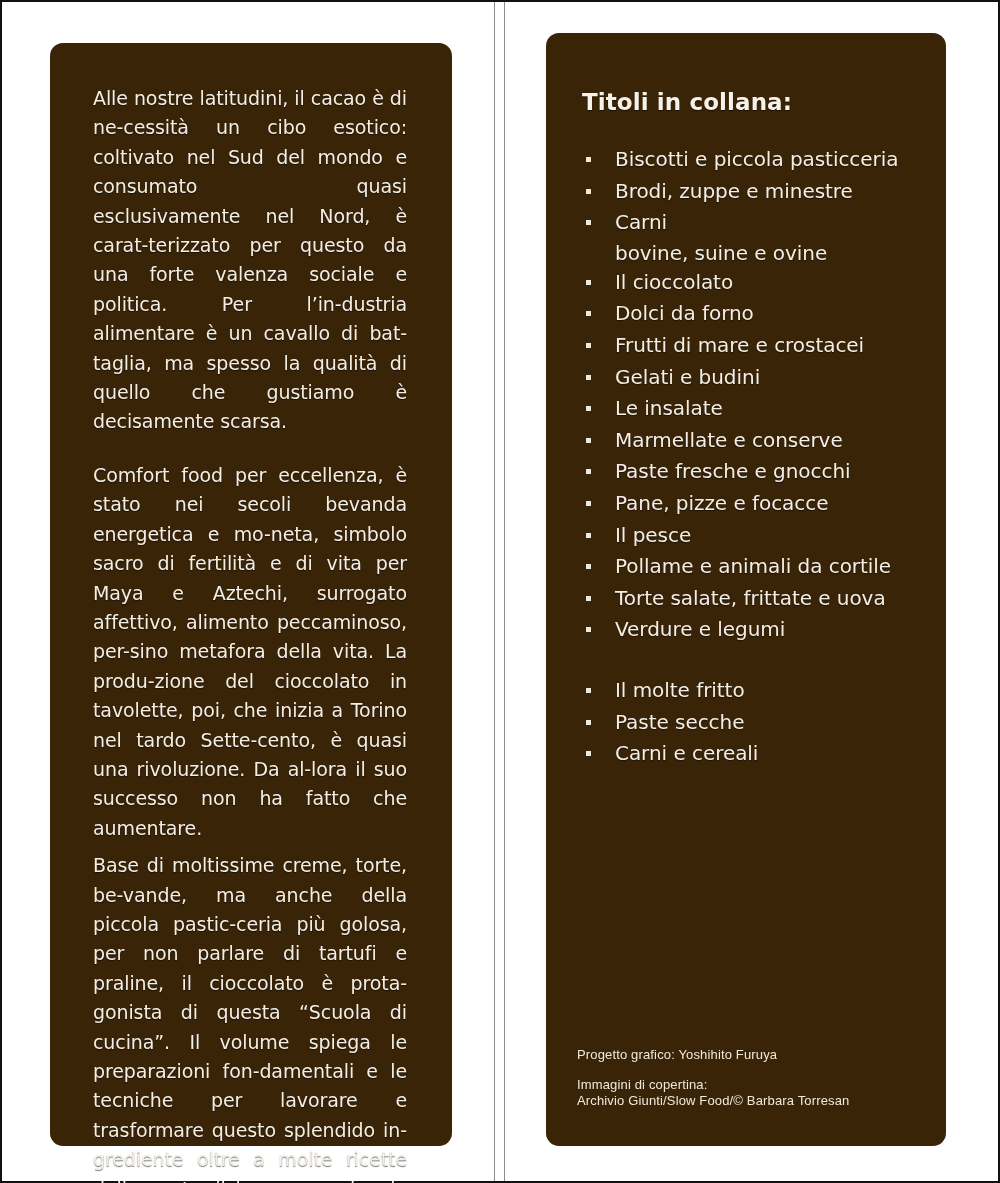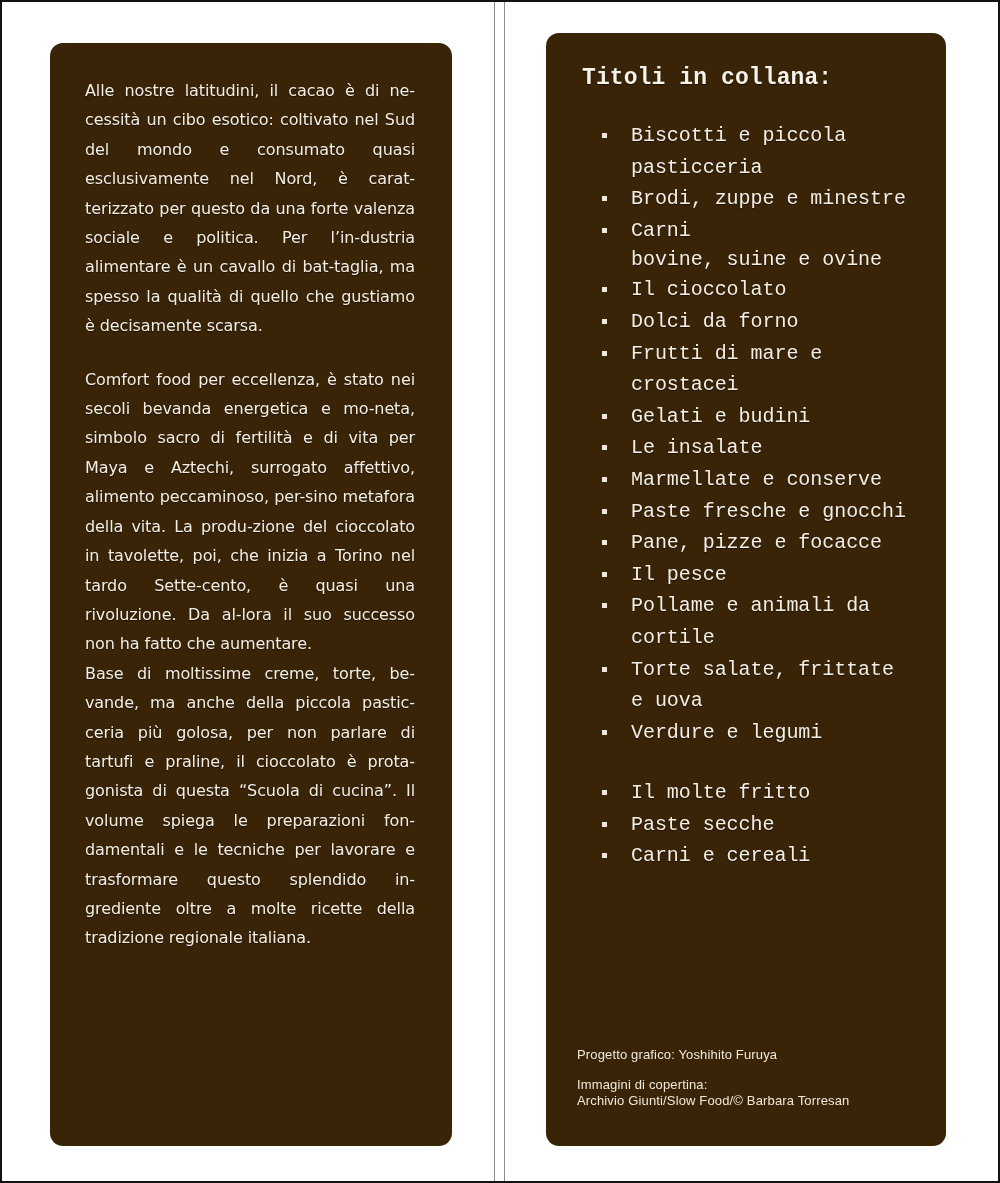--- a/index.html
+++ b/index.html
@@ -58,54 +58,53 @@
   }
 
   
   .blurb {
     position: absolute;
     left: 35px;
     top: 33px;
     width: 330px;
   }
   .blurb p {
-    margin: 0;
+    margin: 8px;
     color: #f3efe6;
-    font-size: 16px;
+    font-size: 19px;
     line-height: 29.4px;
     text-align: justify;
     text-justify: inter-word;
     letter-spacing: -0.1px;
     text-shadow: 0 1px 1px rgba(0,0,0,0.55);
     -webkit-hyphens: manual;
     hyphens: manual;
   }
   .blurb p.gap-before { margin-top: 24px; }
   .blurb p.tight-before { margin-top: 0px; }
   .blurb p.last-line-left { text-align-last: left; }
 
   
   .rpanel-inner {
     position: absolute;
     left: 36px;
-    top: 32px;
+    top: 56px;
     right: 24px;
-    font-family: Liberation Mono, monospace;
   }
   .list-heading {
     margin: 0;
     color: #f6f2e9;
     font-size: 23px;
     font-weight: bold;
     letter-spacing: 0.1px;
     text-shadow: 0 1px 1px rgba(0,0,0,0.6);
   }
   .series-list {
     list-style: none;
-    margin: 16px;
+    margin: 0;
     padding: 0;
   }
   .series-list li {
     position: relative;
     padding-left: 33px;
     color: #f3efe6;
     font-size: 20px;
     line-height: 31.6px;
     letter-spacing: -0.05px;
     text-shadow: 0 1px 1px rgba(0,0,0,0.5);

